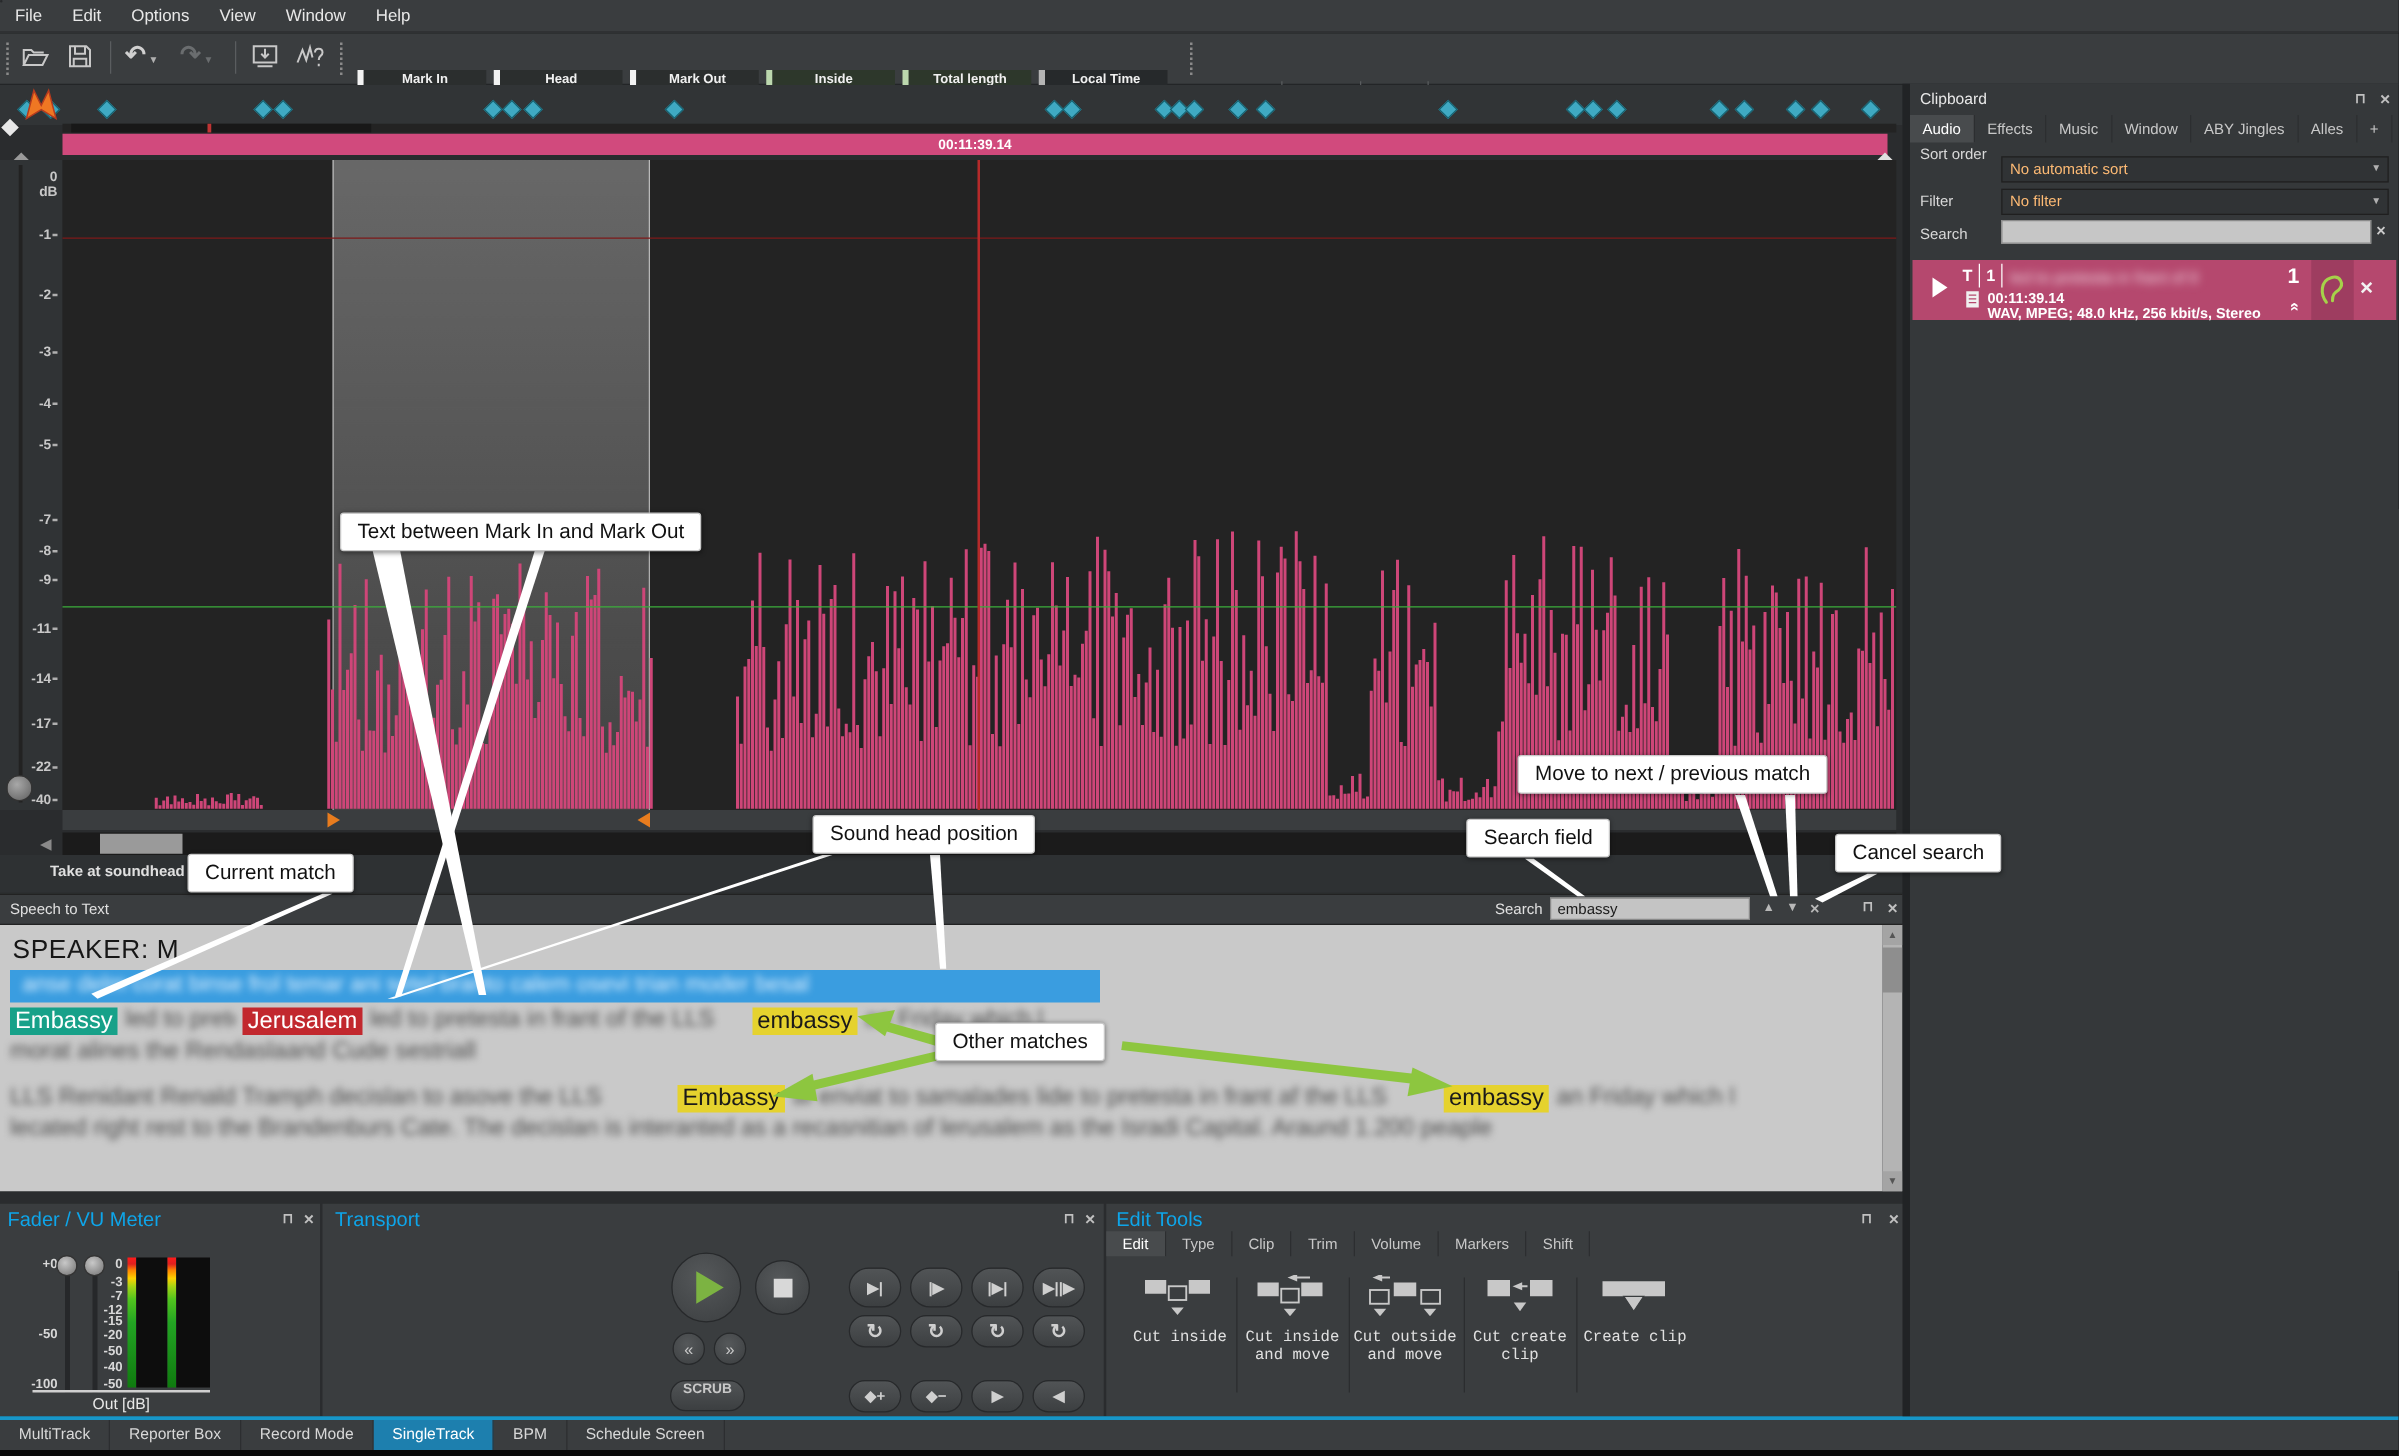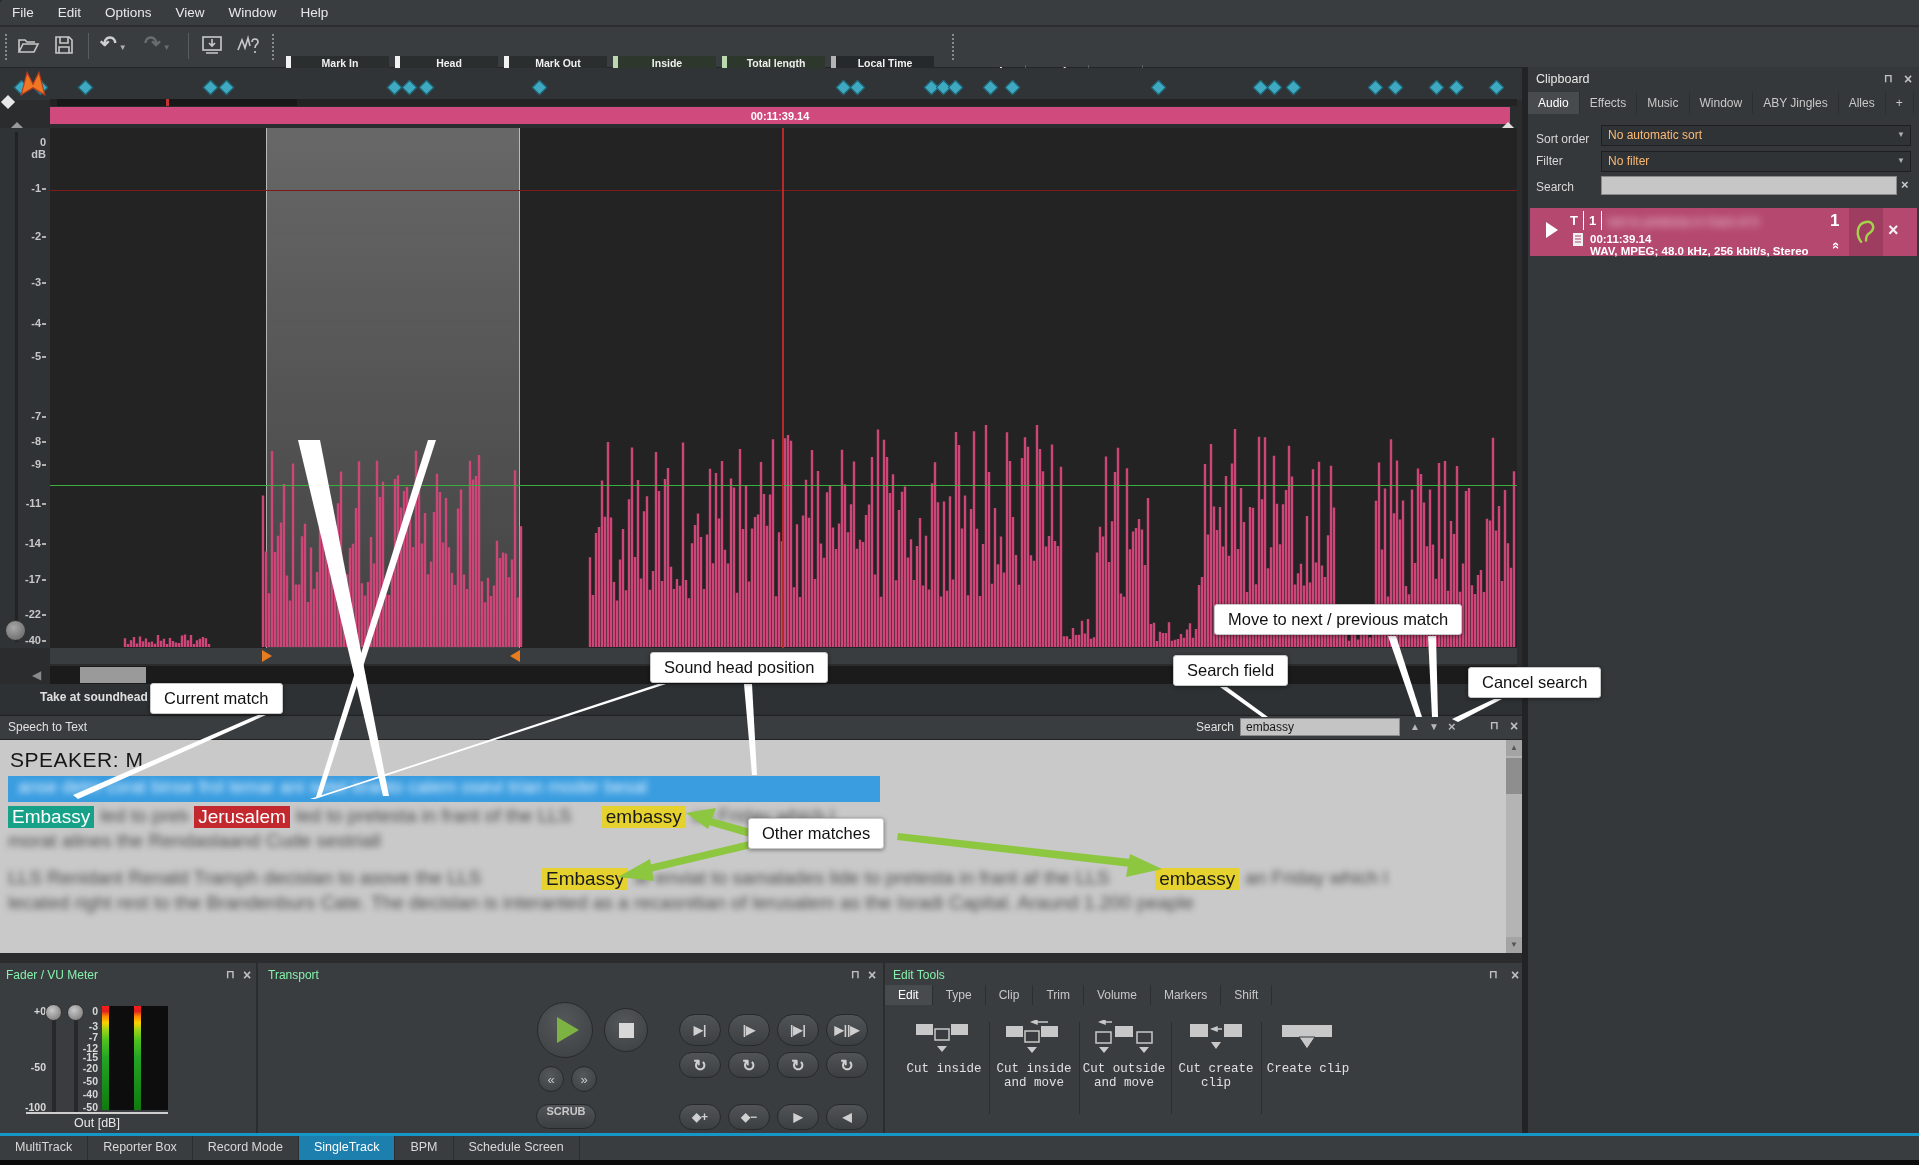--- a/index.html
+++ b/index.html
@@ -74,21 +74,21 @@
   #blue-row span { filter:blur(3px); color:#dcefff; font-size:18px; }
   .txtrow { position:absolute; left:8px; display:flex; align-items:center; gap:6px; height:25px; white-space:nowrap; }
   .blur { filter:blur(3px); color:#4e4e4e; font-size:19px; overflow:hidden; display:inline-block; height:24px; }
   .hl { font-size:19px; padding:0 4px; display:inline-block; }
   .hl-teal { background:#17a189; color:#ffffff; }
   .hl-red { background:#c2282e; color:#ffffff; }
   .hl-yellow { background:#e5d22e; color:#1a1a1a; }
 
   
   .panel { background:#3a3d3f; }
-  .panel-hdr { position:absolute; font-size:12px; color:#86efac; }
+  .panel-hdr { position:absolute; font-size:16px; color:#0ea5e9; }
   #fader-panel { left:0; top:963px; width:256px; height:170px; }
   #transport-panel { left:258px; top:963px; width:625px; height:170px; }
   #edit-panel { left:885px; top:963px; width:645px; height:170px; }
   .scale .pos { position:absolute; right:0; transform:translateY(-50%); font-size:10.5px; font-weight:bold; color:#d8d8d8; }
   .ftrack { position:absolute; width:4px; height:108px; background:#26282a; top:1006px; }
   .fknob { position:absolute; width:17px; height:17px; border-radius:50%; background:radial-gradient(circle at 40% 35%, #c8c8c8, #707070); border:1px solid #333; top:1004px; }
   .vustrip { position:absolute; top:1006px; width:7px; height:104px; background:linear-gradient(to top,#0f7a0f 0%,#23a423 50%,#52c41e 68%,#a8d414 78%,#ffd000 84%,#ff8800 90%,#e02020 95%,#ff1a1a 100%); }
   .vubox { position:absolute; top:1006px; height:104px; background:#0d0d0d; }
   #vu-underline { left:26px; top:1112px; width:142px; height:2px; background:#cfcfcf; }
   #out-label { left:26px; top:1116px; width:142px; text-align:center; font-size:12.5px; color:#e8e8e8; }
@@ -517,21 +517,21 @@
   <div class="x-ico" style="left:1904px;top:73px">×</div>
   <div id="cb-tabs" class="tabs abs">
       <span class="active">Audio</span>
       <span>Effects</span>
       <span>Music</span>
       <span>Window</span>
       <span>ABY Jingles</span>
       <span>Alles</span>
       <span>+</span>
     </div>
-  <div class="cb-row-label abs" style="left:1536px;top:132px">Sort order</div>
+  <div class="cb-row-label abs" style="left:1536px;top:116px">Sort order</div>
   <div class="dropdown abs" style="left:1601px;top:125px"><span>No automatic sort</span></div>
   <div class="cb-row-label abs" style="left:1536px;top:154px">Filter</div>
   <div class="dropdown abs" style="left:1601px;top:151px"><span>No filter</span></div>
   <div class="cb-row-label abs" style="left:1536px;top:180px">Search</div>
   <input id="cb-search-input" class="abs" style="">
   <div id="cb-search-x" class="abs">×</div>
 
   <div id="clip-entry" class="abs">
     <div class="play"></div>
     <div class="clip-flag" style="left:40px">T</div>
@@ -568,20 +568,21 @@
     <g>
       <polygon points="704,816 762,832 760,840 702,823" fill="#8dc63f"></polygon>
       <polygon points="686,813 716,808 708,829" fill="#8dc63f"></polygon>
       <polygon points="758,839 760,846 642,874 640,867" fill="#8dc63f"></polygon>
       <polygon points="618,877 650,859 654,881" fill="#8dc63f"></polygon>
       <polygon points="898,833 1140,860 1139,868 897,840" fill="#8dc63f"></polygon>
       <polygon points="1162,869 1130,854 1126,877" fill="#8dc63f"></polygon>
     </g>
   </svg>
 
+  <div class="callout" style="left:272px;top:410px">Text between Mark In and Mark Out</div>
   <div class="callout" style="left:650px;top:652px">Sound head position</div>
   <div class="callout" style="left:150px;top:683px">Current match</div>
   <div class="callout" style="left:1173px;top:655px">Search field</div>
   <div class="callout" style="left:1214px;top:604px">Move to next / previous match</div>
   <div class="callout" style="left:1468px;top:667px">Cancel search</div>
   <div class="callout" style="left:748px;top:818px">Other matches</div>
 
 </div>
 
 </body></html>

